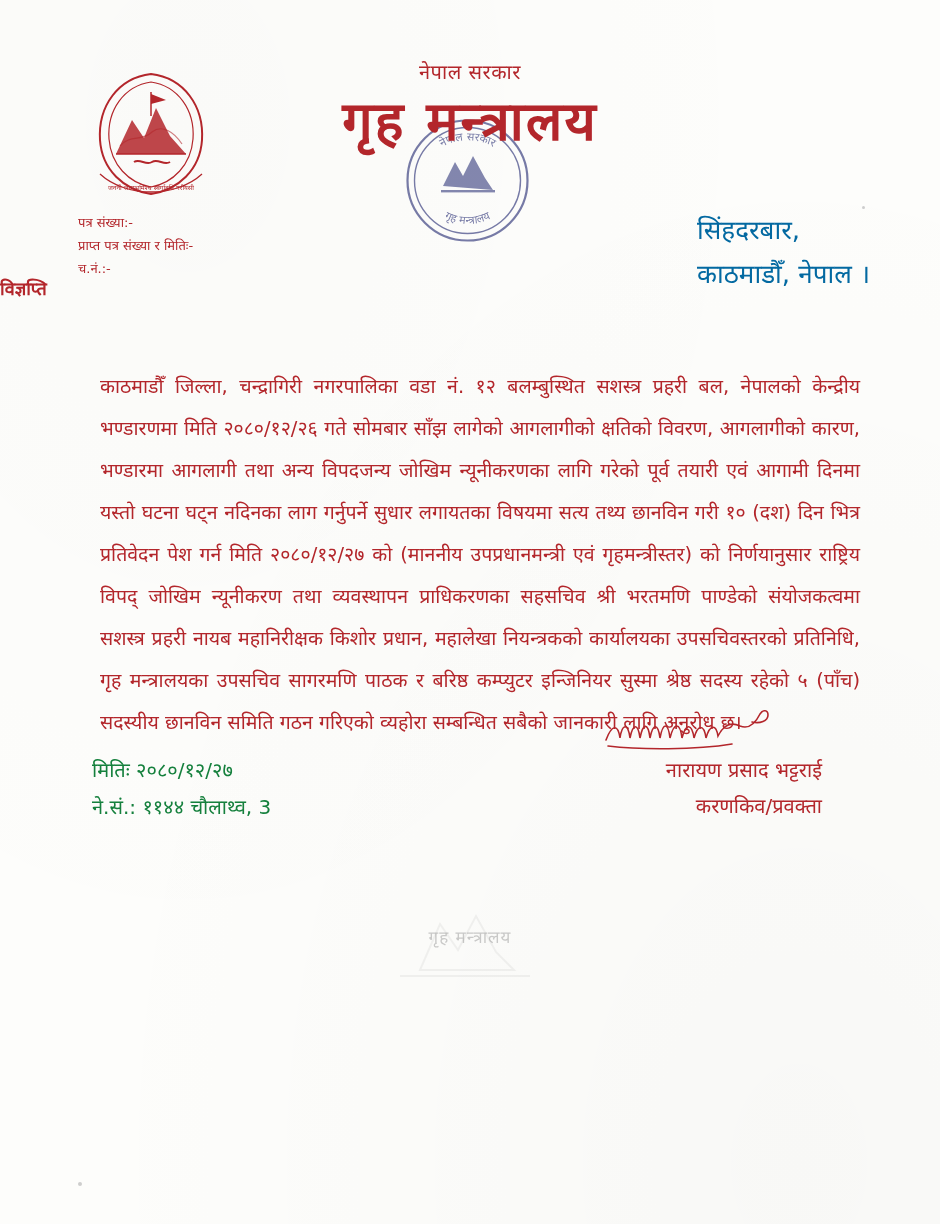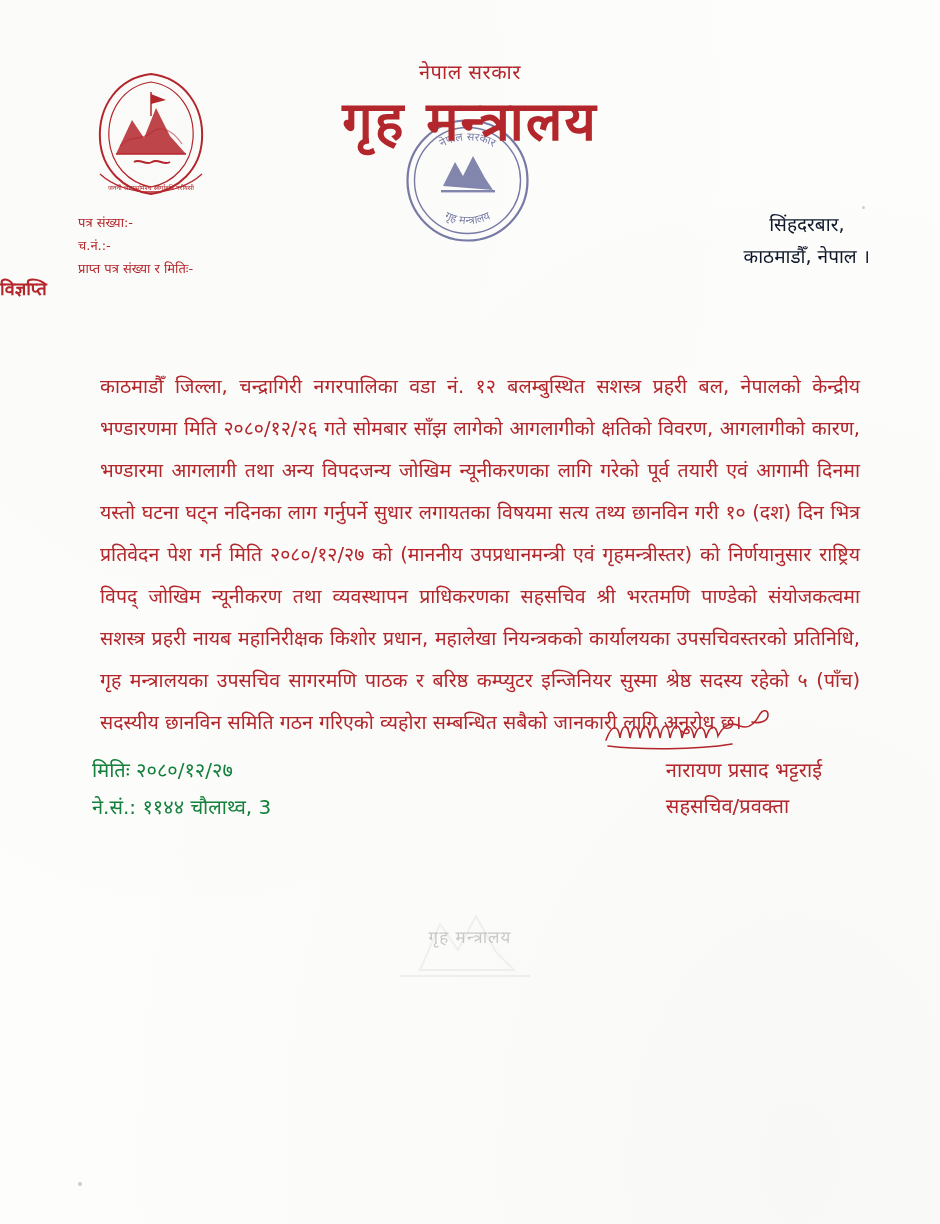--- a/index.html
+++ b/index.html
@@ -90,24 +90,24 @@
     font-size: 13px;
     line-height: 1.75;
   }
   .meta-left div { white-space: nowrap; }
 
   
   .meta-right {
     position: absolute;
     right: 70px;
     top: 208px;
-    text-align: center;
-    color: #0f172a;
-    font-family: "DejaVu Sans", sans-serif;
-    font-size: 19px;
+    text-align: left;
+    color: #0369a1;
+    font-family: "DejaVu Sans", sans-serif;
+    font-size: 26px;
     line-height: 1.7;
   }
 
   
   .doc-type {
     position: absolute;
     top: 276px;
     left: 0;
     width: 100%;
     color: #b3262b;
@@ -138,21 +138,21 @@
     top: 752px;
     color: #15803d;
     font-family: "DejaVu Sans", sans-serif;
     font-size: 20px;
     line-height: 1.85;
   }
   .footer-right {
     position: absolute;
     right: 118px;
     top: 752px;
-    text-align: left;
+    text-align: right;
     color: #b3262b;
     font-family: "DejaVu Sans", sans-serif;
     font-size: 20px;
     line-height: 1.8;
   }
   .signature {
     position: absolute;
     right: 150px;
     top: 706px;
     width: 190px;
@@ -243,22 +243,22 @@
         <textPath href="#arcBottom" startOffset="50%" text-anchor="middle">गृह मन्त्रालय</textPath>
       </text>
     </svg>
   </div>
 
   <div class="gov-line">नेपाल सरकार</div>
   <div class="ministry-title">गृह मन्त्रालय</div>
 
   <div class="meta-left">
     <div>पत्र संख्या:-</div>
+    <div>प्राप्त पत्र संख्या र मितिः-</div>
     <div>च.नं.:-</div>
-    <div>प्राप्त पत्र संख्या र मितिः-</div>
   </div>
 
   <div class="meta-right">
     <div>सिंहदरबार,</div>
     <div>काठमाडौँ, नेपाल ।</div>
   </div>
 
   <div class="doc-type">विज्ञप्ति</div>
 
   <div class="body-text">
@@ -277,21 +277,21 @@
     </svg>
   </div>
 
   <div class="footer-left">
     <div>मितिः २०८०/१२/२७</div>
     <div>ने.सं.: ११४४ चौलाथ्व, 3</div>
   </div>
 
   <div class="footer-right">
     <div>नारायण प्रसाद भट्टराई</div>
-    <div>सहसचिव/प्रवक्ता</div>
+    <div>करणकिव/प्रवक्ता</div>
   </div>
 
   <div class="watermark">
     <svg width="330" height="120" viewBox="0 0 330 120">
       <g fill="none" stroke="#8d8d8d" stroke-width="2">
         <path d="M120 90 L140 44 L158 70 L176 36 L196 72 L214 90 Z"></path>
         <path d="M100 96 L230 96"></path>
       </g>
     </svg>
   </div>

